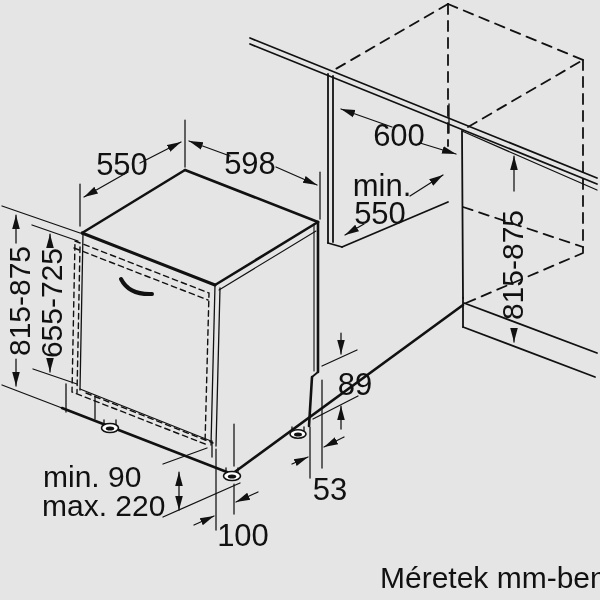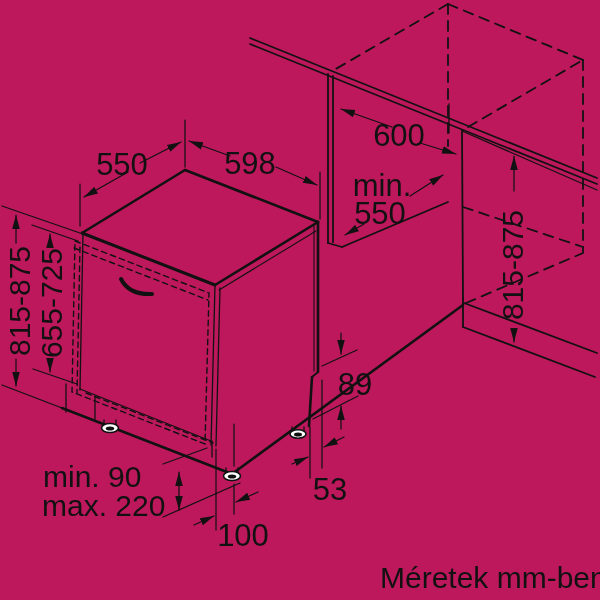--- a/index.html
+++ b/index.html
@@ -1,16 +1,16 @@
 <!DOCTYPE html>
 <html><head>
 <meta charset="utf-8">
 <style>
   html,body{margin:0;padding:0;background:#fff;}
-  .stage{position:relative;width:600px;height:600px;background:#be185d;overflow:hidden;
+  .stage{position:relative;width:600px;height:600px;background:#e5e5e5;overflow:hidden;
          font-family:"Liberation Sans",sans-serif;}
   svg{display:block}
   .ln{stroke:#111;fill:none;stroke-width:1.3px;stroke-linecap:round;}
   .bold{stroke-width:2.6px;}
   .med{stroke-width:1.8px;}
   .thin{stroke-width:1.1px;}
   .dash{stroke-dasharray:10 7;stroke-width:1.8px;}
   .ddash{stroke-dasharray:5.5 4;stroke-width:1.4px;}
   .dim{stroke-width:1.25px;}
   text{fill:#111;font-family:"Liberation Sans",sans-serif;font-size:31px;}

